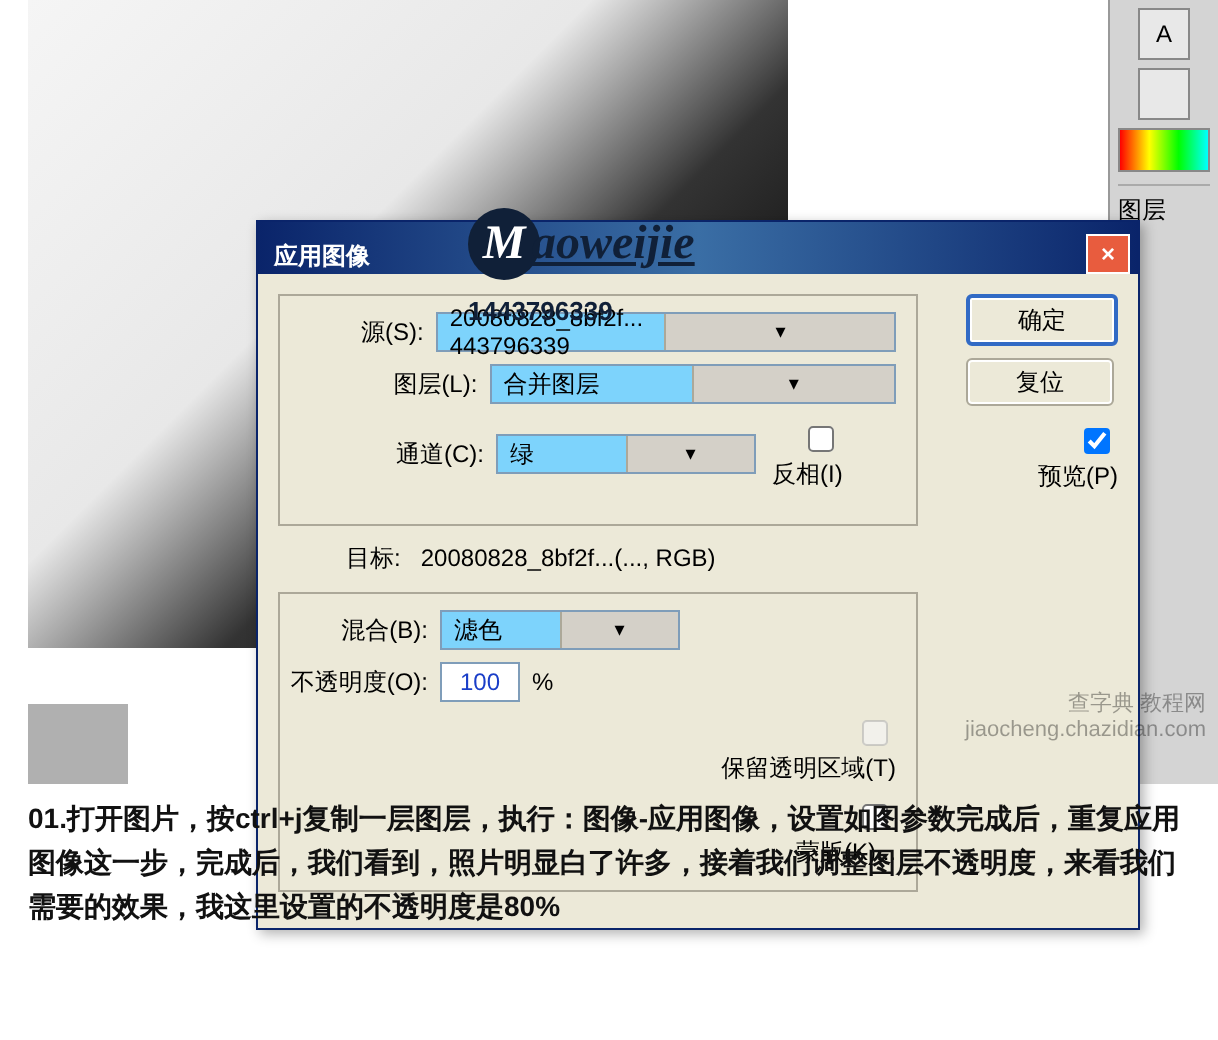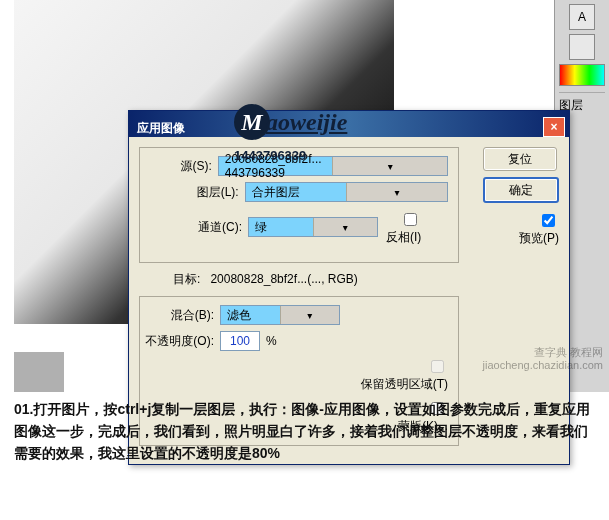--- a/index.html
+++ b/index.html
@@ -269,25 +269,25 @@
 <div class="dialog">
   <div class="titlebar">
     <span class="titlebar-text">应用图像</span>
     <div class="close-btn">
       <span>×</span>
     </div>
   </div>
   <div class="dialog-body">
 
     <div class="right-btns">
+      <div class="btn btn-default">
+        <span>确定</span>
+      </div>
       <div class="btn">
         <span>复位</span>
-      </div>
-      <div class="btn btn-default">
-        <span>确定</span>
       </div>
       <label class="checkbox-row">
         <input type="checkbox" checked="" style="">
         <span>预览(P)</span>
       </label>
     </div>
 
     <div class="fieldset">
       <div class="row">
         <span class="label" style="width:52px">源(S):</span>

